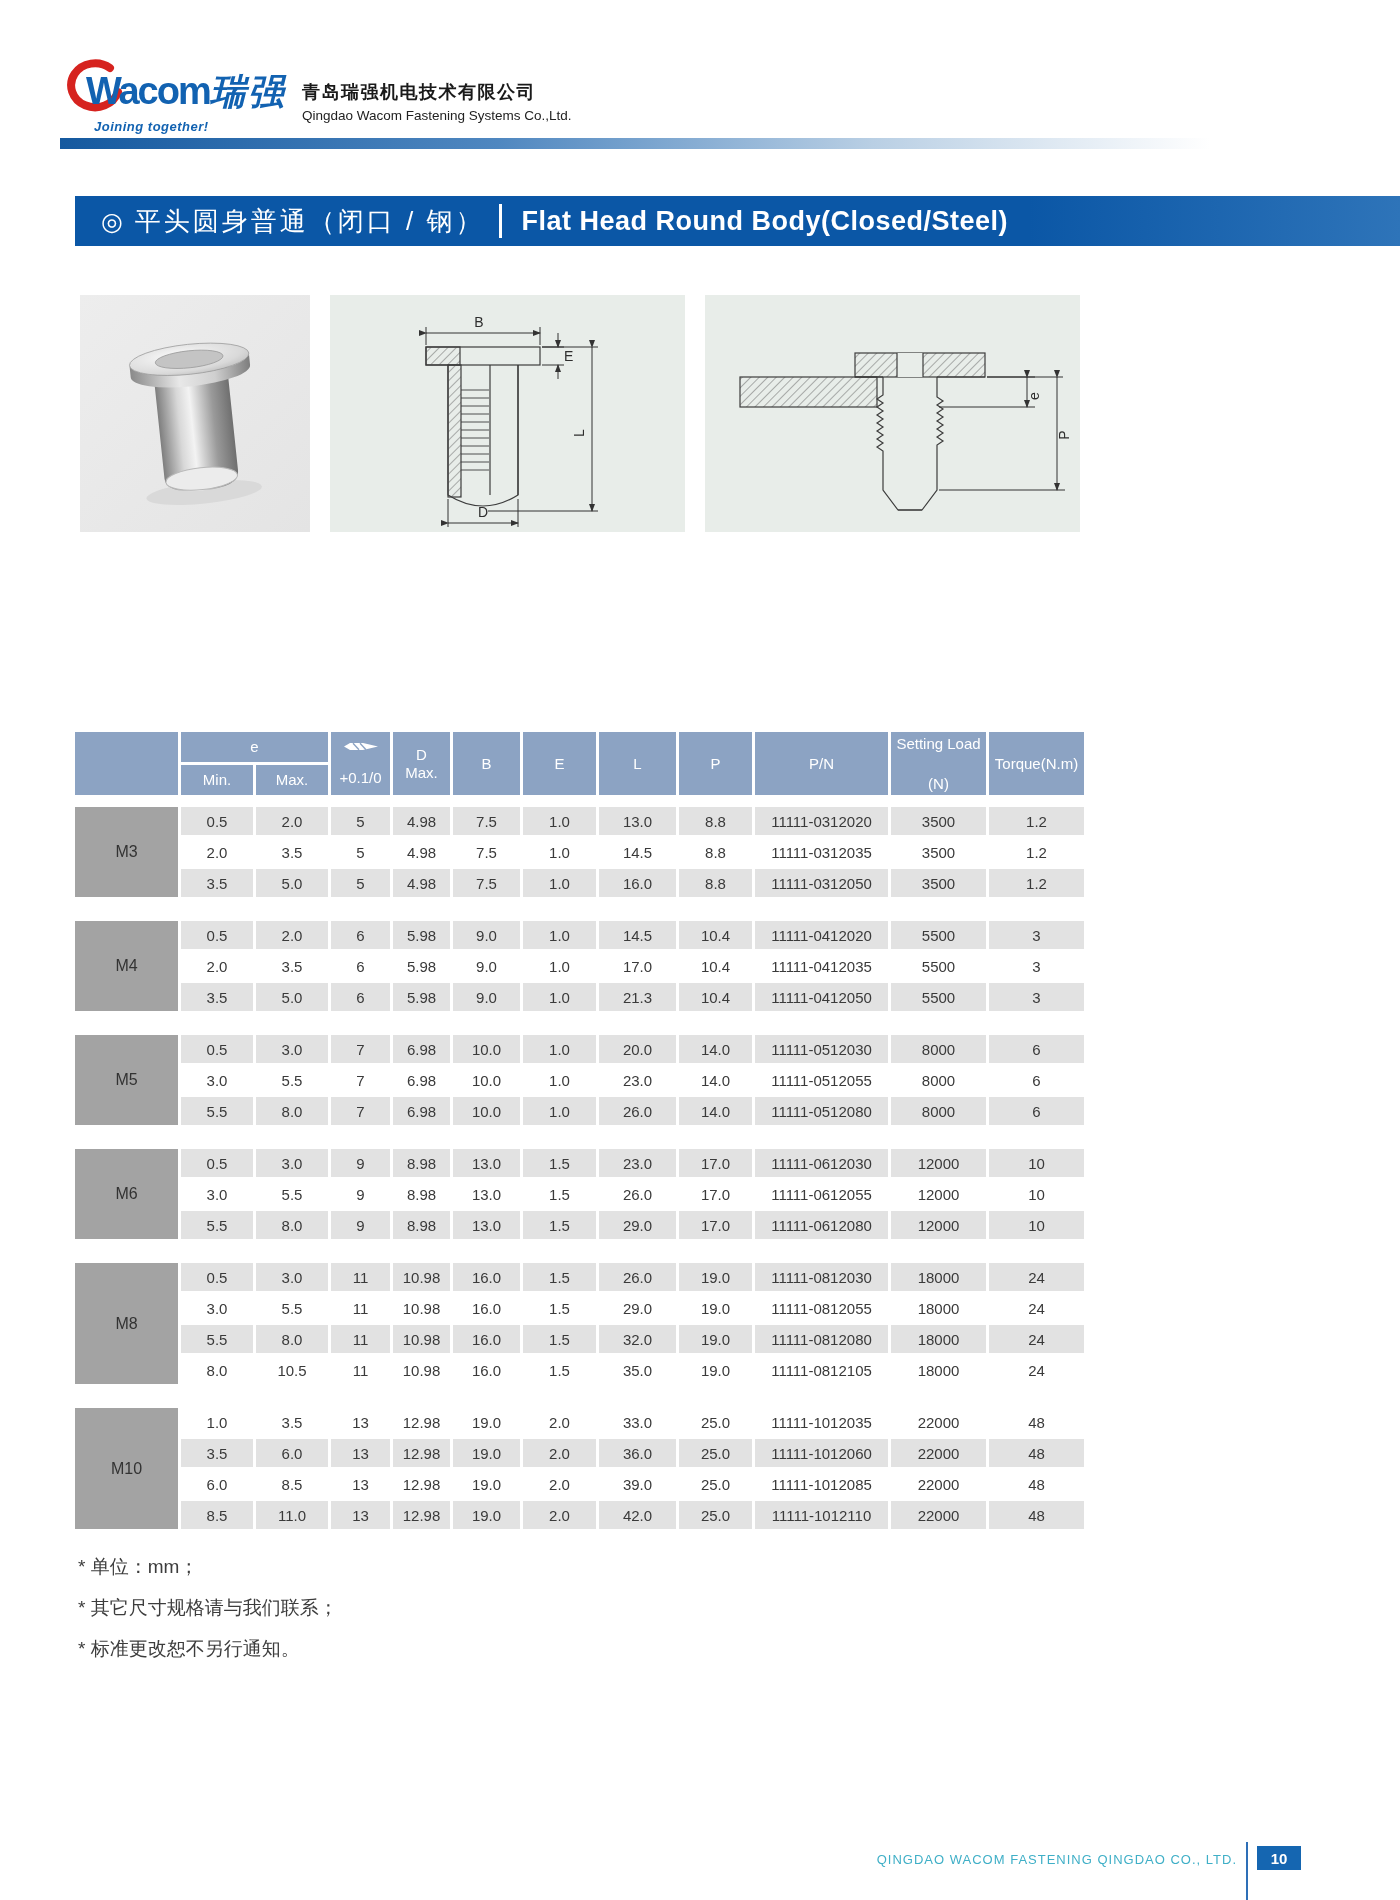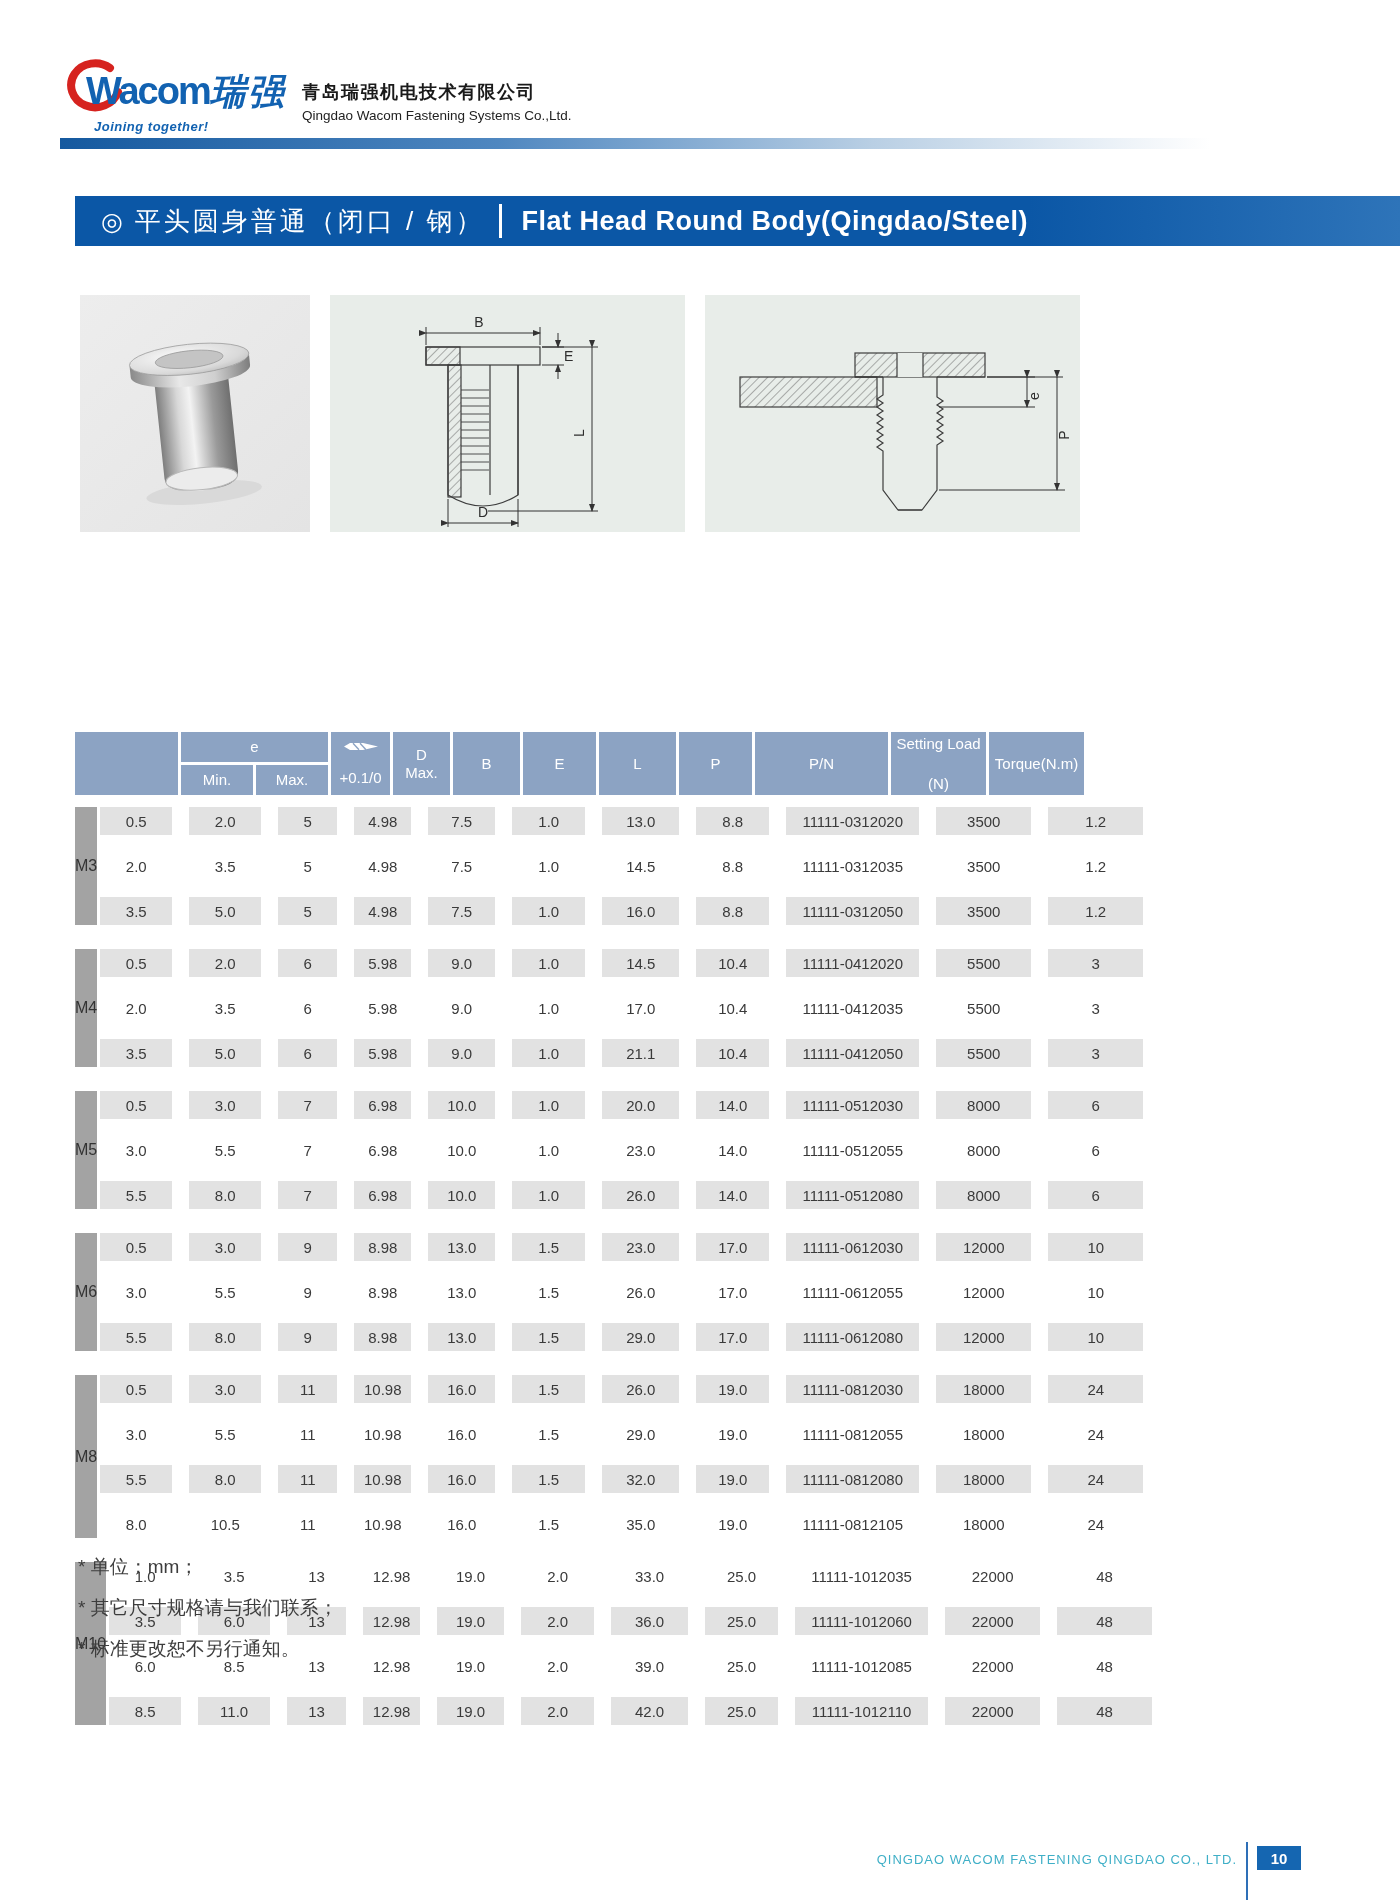--- a/index.html
+++ b/index.html
@@ -55,21 +55,21 @@
   .h-p    { grid-column:9; grid-row:1/3; }
   .h-pn   { grid-column:10; grid-row:1/3; }
   .h-load { grid-column:11; grid-row:1/3; flex-direction:column;gap:22px; }
   .h-torque{ grid-column:12; grid-row:1/3; flex-direction:row; }
 
   .tgroup { display:flex; gap:3px; margin-bottom:24px; }
   .tsize  { width:103px; background:#a3a3a3; display:flex; align-items:center; justify-content:center;
             font-size:16px; color:#333; }
   .tgrid  { display:grid;
             grid-template-columns:72px 72px 59px 57px 67px 73px 77px 73px 133px 95px 95px;
-            grid-auto-rows:28px; gap:17px; }
+            grid-auto-rows:28px; gap:3px; }
   .tcell  { display:flex; align-items:center; justify-content:center; font-size:15px; color:#3a3a3a;
             background:#fff; }
   .tcell.gray { background:#e2e2e2; }
 
   
   .notes-cn { position:absolute; left:78px;  top:1546px; font-size:19px; color:#3d3d3d; }
   .notes-en { position:absolute; left:622px; top:1546px; font-size:19px; color:#3d3d3d; }
   .note-line { height:41px; line-height:41px; white-space:nowrap; }
 
   
@@ -99,21 +99,21 @@
     <div class="company-cn">青岛瑞强机电技术有限公司</div>
     <div class="company-en">Qingdao Wacom Fastening Systems Co.,Ltd.</div>
   </div>
 
   <div class="grad-bar"></div>
 
   <div class="title-bar">
     <span class="title-mark">◎</span>
     <span class="title-cn">平头圆身普通（闭口 / 钢）</span>
     <span class="title-sep"></span>
-    <span class="title-en">Flat Head Round Body(Qingdao/Steel)</span>
+    <span class="title-en">Flat Head Round Body(Closed/Steel)</span>
   </div>
 
   <div class="panel panel-photo">
     <svg width="230" height="237" viewBox="0 0 230 237">
       <defs>
         <linearGradient id="metalBody" x1="0" y1="0" x2="1" y2="0">
           <stop offset="0" stop-color="#7e7e7e"></stop>
             <stop offset="0.28" stop-color="#d8d8d8"></stop>
           <stop offset="0.45" stop-color="#f3f3f3"></stop>
             <stop offset="0.75" stop-color="#9a9a9a"></stop>
@@ -328,21 +328,21 @@
             <div class="tcell">10.4</div>
             <div class="tcell">11111-0412035</div>
             <div class="tcell">5500</div>
             <div class="tcell">3</div>
             <div class="tcell gray">3.5</div>
             <div class="tcell gray">5.0</div>
             <div class="tcell gray">6</div>
             <div class="tcell gray">5.98</div>
             <div class="tcell gray">9.0</div>
             <div class="tcell gray">1.0</div>
-            <div class="tcell gray">21.1</div>
+            <div class="tcell gray">21.3</div>
             <div class="tcell gray">10.4</div>
             <div class="tcell gray">11111-0412050</div>
             <div class="tcell gray">5500</div>
             <div class="tcell gray">3</div>
           </div>
         </div>
         <div class="tgroup">
           <div class="tsize">M5</div>
           <div class="tgrid">
             <div class="tcell gray">0.5</div>

